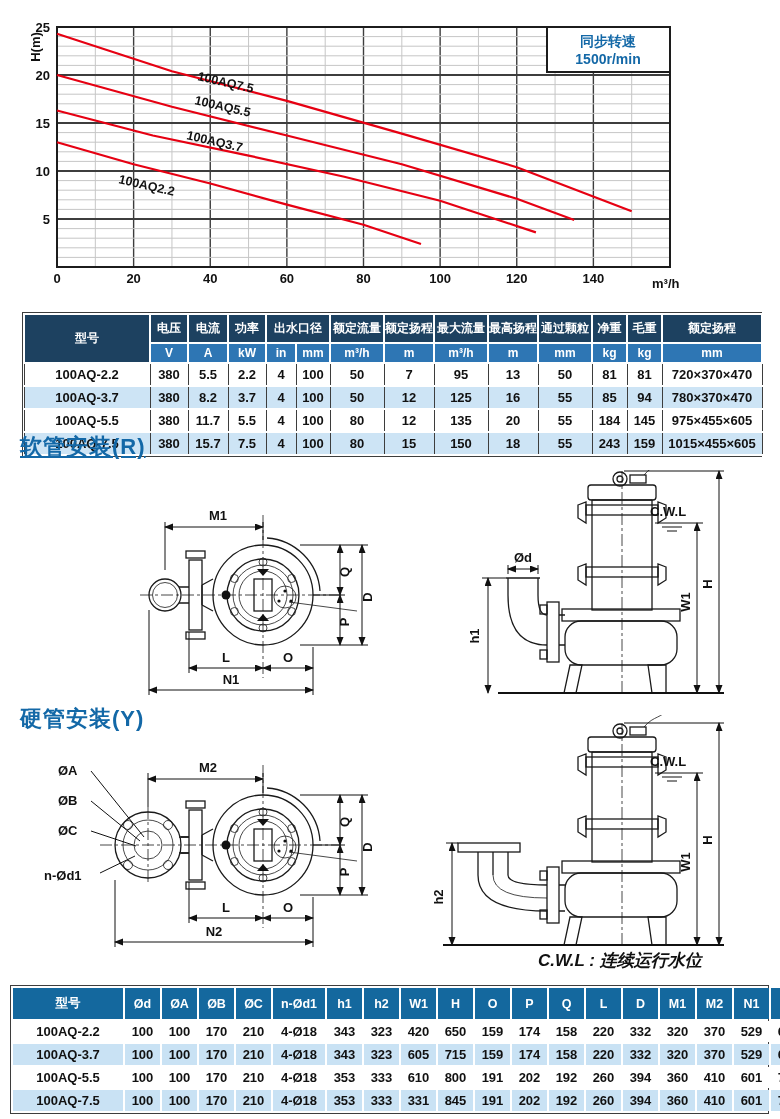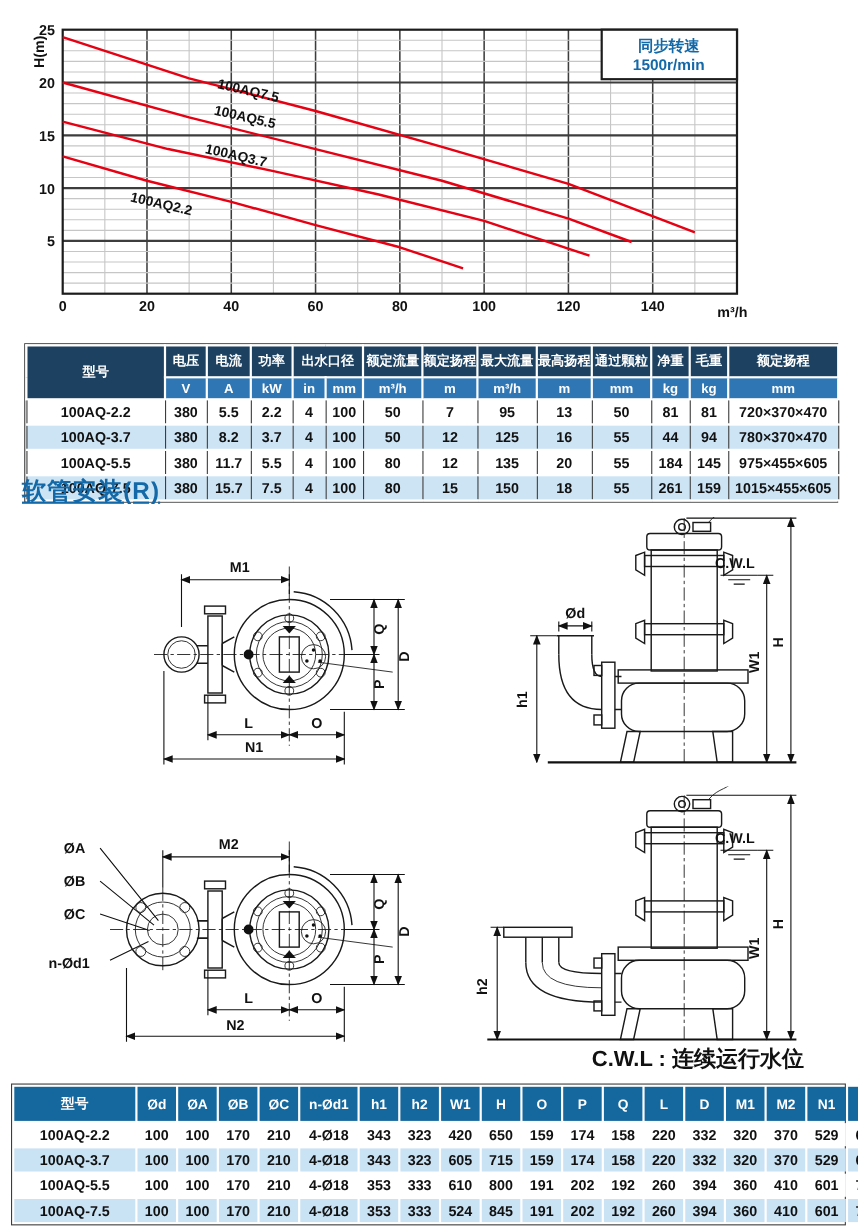--- a/index.html
+++ b/index.html
@@ -14,21 +14,21 @@
   .sec{position:absolute;left:20px;font-size:22px;font-weight:bold;color:#1368a7;letter-spacing:1px;}
   #sec-r{top:432px;text-decoration:underline;} #sec-y{top:704px;}
   .d{stroke:#1a1a1a;stroke-width:1.3;fill:none;}
   .dt{stroke:#1a1a1a;stroke-width:.8;fill:none;}
   .f{fill:#111;stroke:none;}
   .cl{stroke:#1a1a1a;stroke-width:.8;fill:none;stroke-dasharray:12 3 3 3;}
   .dl{stroke:#111;stroke-width:1;fill:none;}
   .dim{font-size:13px;font-weight:bold;fill:#111;text-anchor:middle;}
   .diml{font-size:13px;font-weight:bold;fill:#111;}
   .cwl{font-size:13px;font-weight:bold;fill:#111;}
-  #cwl-note{position:absolute;left:538px;top:949px;font-size:20px;font-weight:bold;color:#111;}
+  #cwl-note{position:absolute;left:538px;top:949px;font-size:17px;font-weight:bold;color:#111;font-style:italic;}
   table{border-collapse:collapse;table-layout:fixed;width:100%;}
   .wrap1{position:absolute;left:22px;top:312px;width:738px;border:1px solid #3d3d3d;background:#fff;}
   .t1 th{font-size:12px;font-weight:bold;color:#fff;border:2px solid #fff;padding:0;text-align:center;}
   .t1 tr.hr1 th{background:#1d4160;height:27px;}
   .t1 tr.hr2 th{background:#2e76b4;height:18px;}
   .t1 td{font-size:13px;font-weight:bold;color:#111;text-align:center;height:21px;padding:0;
          border-left:1px solid #3d3d3d;border-right:1px solid #3d3d3d;
          border-top:2px solid #fff;border-bottom:2px solid #fff;background:#fff;}
   .t1 tr.alt td{background:#cde4f5;}
   .wrap2{position:absolute;left:10px;top:985px;width:757px;border:1px solid #3d3d3d;background:#fff;}
@@ -192,21 +192,21 @@
             <td>380</td>
             <td>8.2</td>
             <td>3.7</td>
             <td>4</td>
             <td>100</td>
             <td>50</td>
             <td>12</td>
             <td>125</td>
             <td>16</td>
             <td>55</td>
-            <td>44</td>
+            <td>85</td>
             <td>94</td>
             <td>780×370×470</td>
           </tr>
           <tr>
             <td>100AQ-5.5</td>
             <td>380</td>
             <td>11.7</td>
             <td>5.5</td>
             <td>4</td>
             <td>100</td>
@@ -224,29 +224,30 @@
             <td>380</td>
             <td>15.7</td>
             <td>7.5</td>
             <td>4</td>
             <td>100</td>
             <td>80</td>
             <td>15</td>
             <td>150</td>
             <td>18</td>
             <td>55</td>
-            <td>261</td>
+            <td>243</td>
             <td>159</td>
             <td>1015×455×605</td>
           </tr>
         </tbody>
     </table>
   </div>
 
   <div id="sec-r" class="sec">软管安装(R)</div>
+  <div id="sec-y" class="sec">硬管安装(Y)</div>
 
   <svg id="rsvg" width="780" height="245" viewBox="0 0 780 245" style="top:470px;">
     <defs>
       <marker id="ar" markerWidth="9" markerHeight="8" refX="8" refY="3.5" orient="auto-start-reverse">
         <path d="M0,0 L9,3.5 L0,7 Z" fill="#111"></path>
       </marker>
       <g id="pt">
         <circle r="50" class="d"></circle>
         <path d="M4,-57 A57 57 0 0 1 57,-4" class="d"></path>
         <circle r="36" class="d"></circle>
@@ -537,21 +538,21 @@
           </tr>
           <tr class="alt">
             <td>100AQ-7.5</td>
             <td>100</td>
             <td>100</td>
             <td>170</td>
             <td>210</td>
             <td>4-Ø18</td>
             <td>353</td>
             <td>333</td>
-            <td>524</td>
+            <td>331</td>
             <td>845</td>
             <td>191</td>
             <td>202</td>
             <td>192</td>
             <td>260</td>
             <td>394</td>
             <td>360</td>
             <td>410</td>
             <td>601</td>
             <td>706</td>

